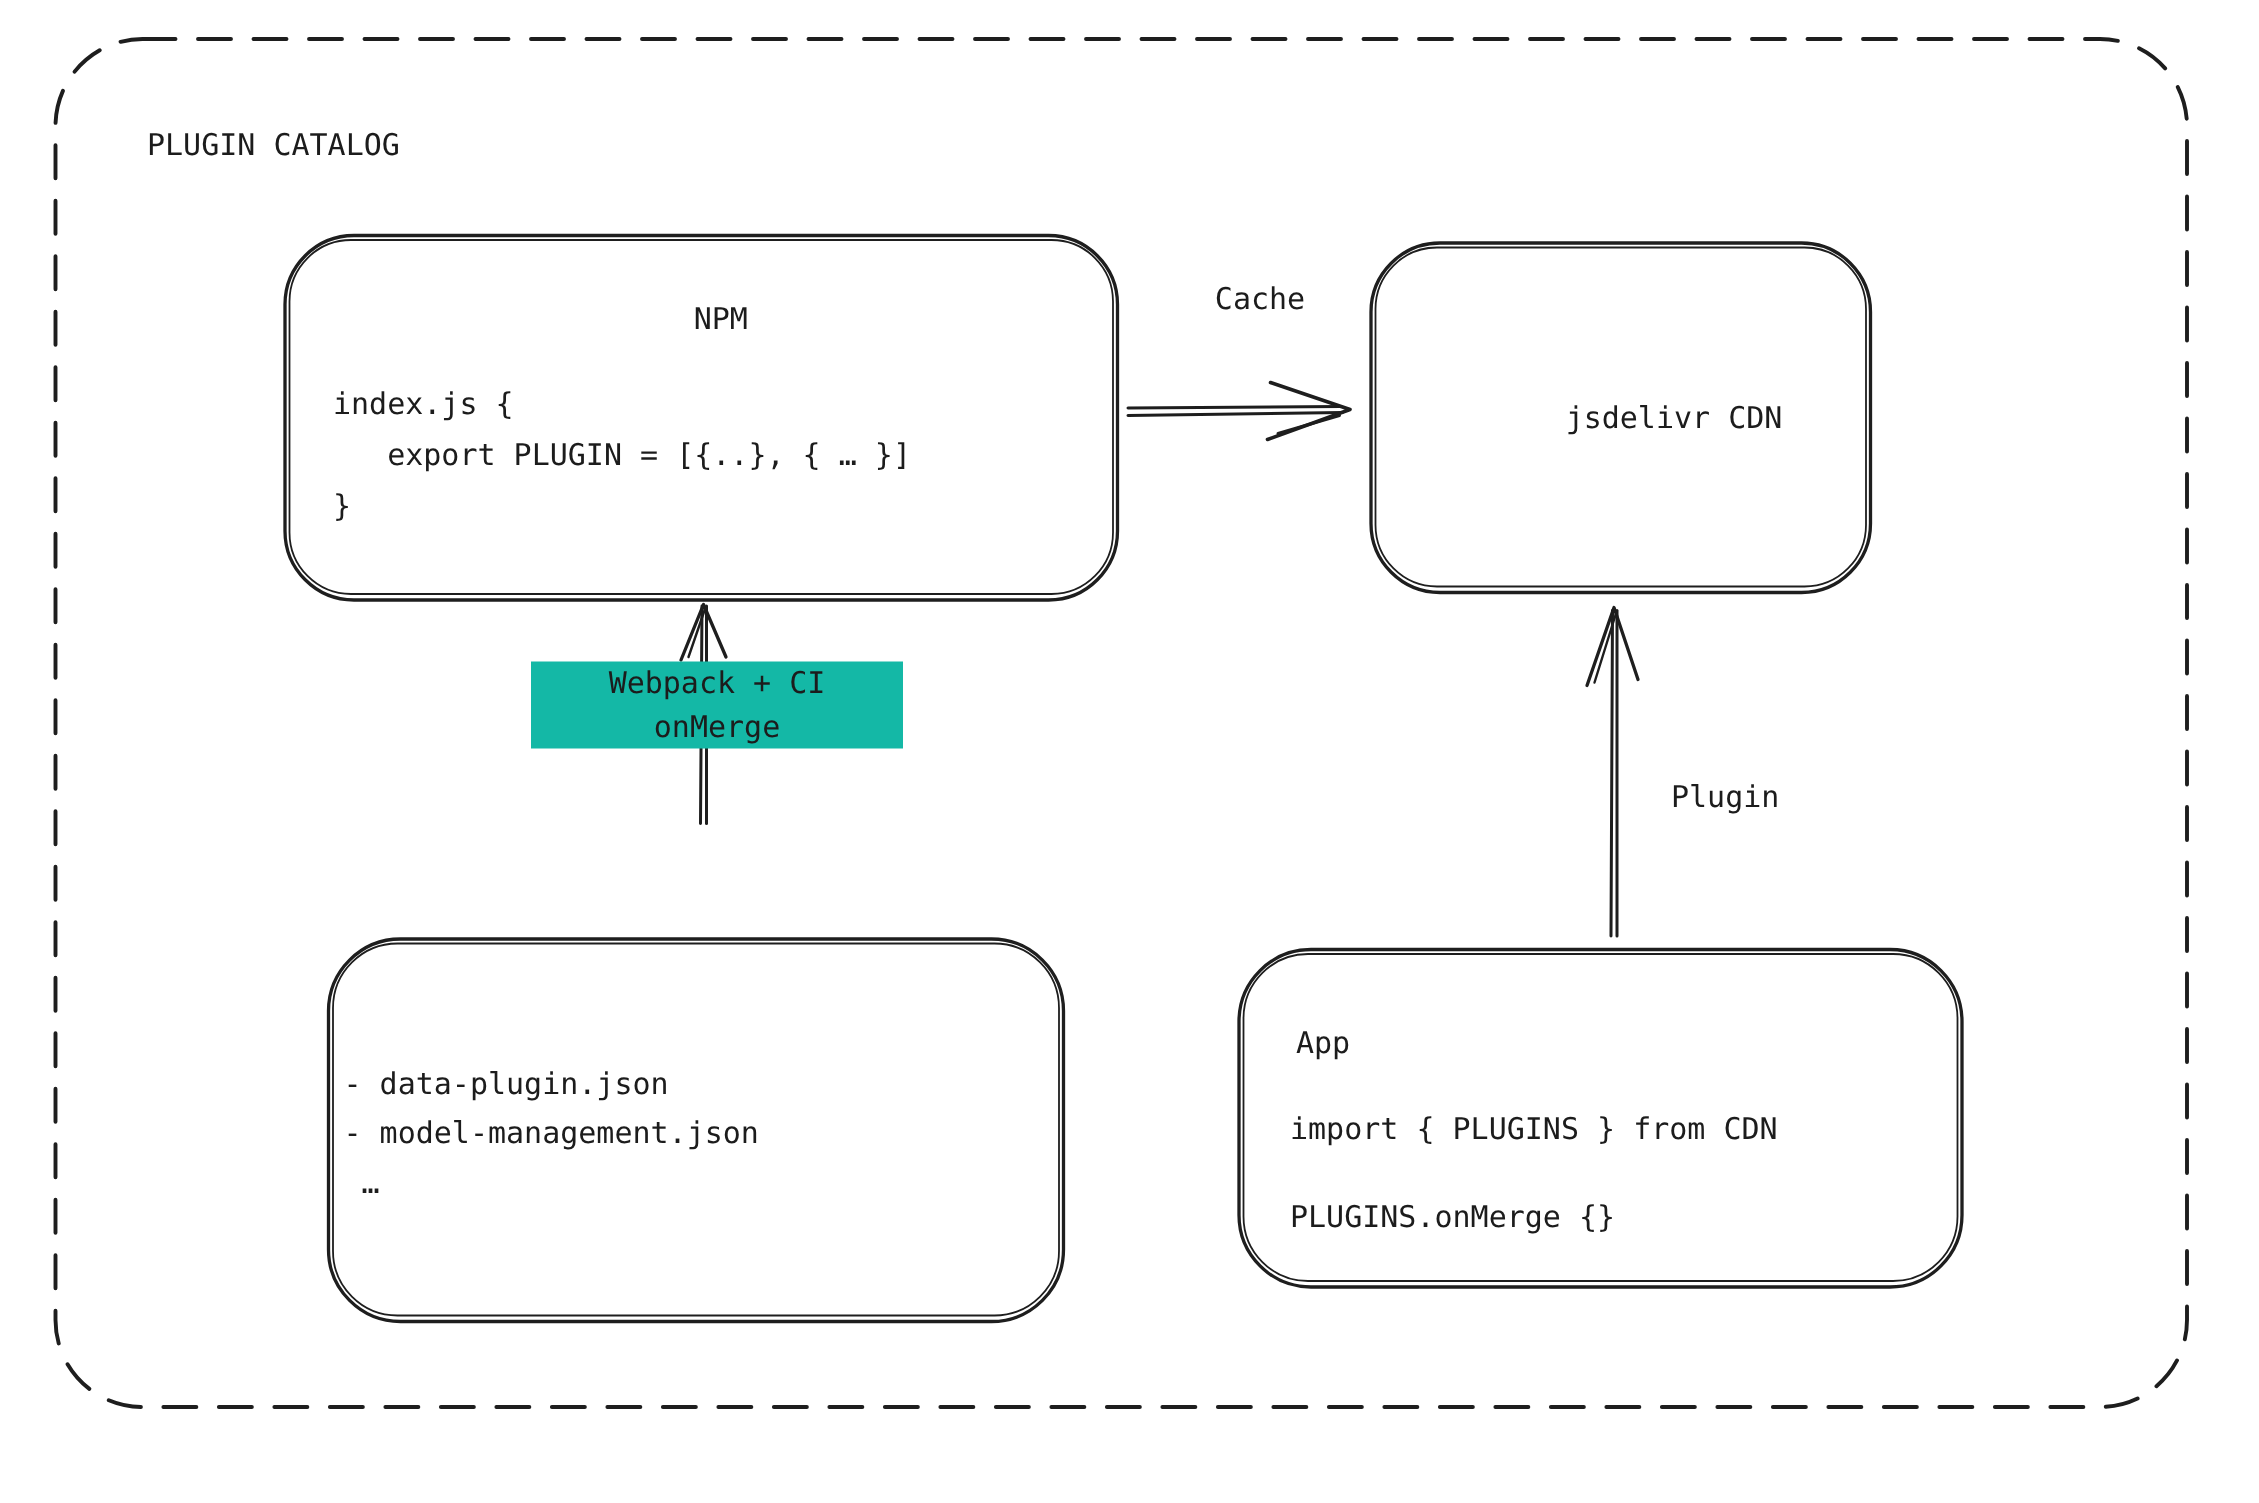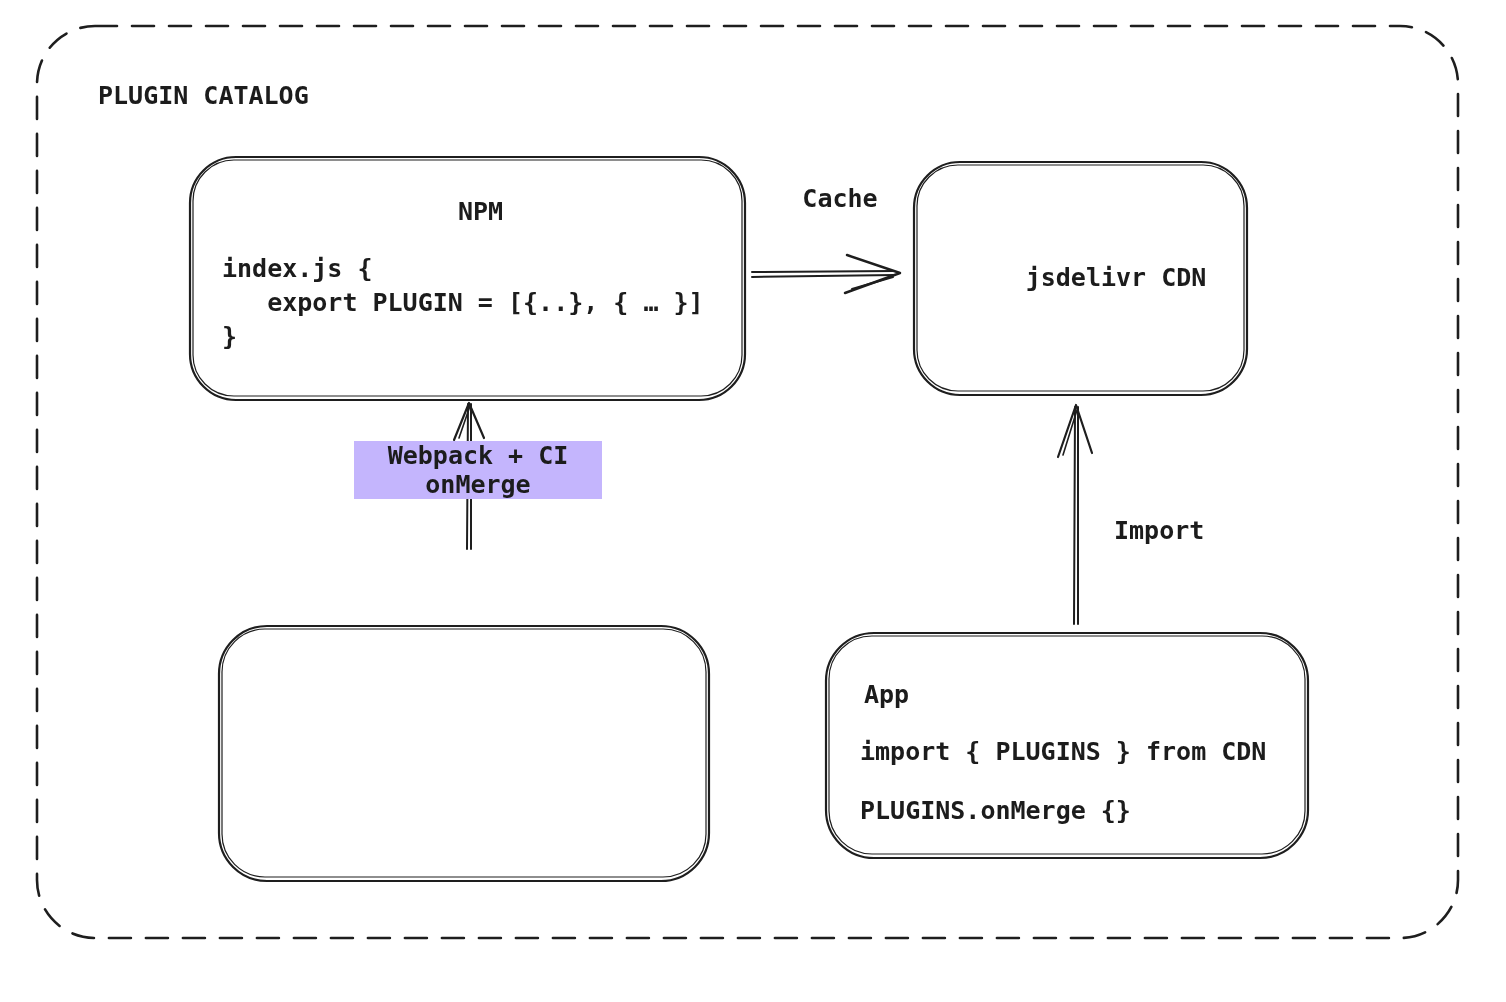--- a/index.html
+++ b/index.html
@@ -8,30 +8,30 @@
     width: 1506px;
     height: 1002px;
     background: #ffffff;
     font-family: "DejaVu Sans Mono", "Liberation Mono", monospace;
     color: #1c1c1c;
     overflow: hidden;
   }
   .stage svg { position: absolute; left: 0; top: 0; }
   .txt {
     position: absolute;
-    font-size: 25px;
+    font-size: 20px;
     line-height: 30px;
-    font-weight: 700;
+    font-weight: 400;
     white-space: pre;
     letter-spacing: 0px;
   }
   .center { text-align: center; padding-left: 13px; }
   .code { line-height: 34px; }
   .files { line-height: 33px; }
-  .edge-label-bg { background: #c4b5fd; padding: 0 4px; }
+  .edge-label-bg { background: #14b8a6; padding: 0 4px; }
   .sk { stroke: #1e1e1e; fill: none; stroke-linecap: round; stroke-linejoin: round; }
 </style>
 </head>
 <body>
 
 <div class="stage">
 
   <svg width="1506" height="1002" viewBox="0 0 1506 1002">
 
     <g>
@@ -89,22 +89,25 @@
 }</div>
 
   <div class="txt center" style="left:914px; width:378px; top:263px;">jsdelivr CDN</div>
 
   <div class="txt center" style="left:752px; width:150px; top:184px;text-align:center;">Cache</div>
 
   <div class="txt center edge-label-bg" style="left:354px; width:240px; top:441px; line-height:29px;">Webpack + CI
 onMerge</div>
 
 
+  <div class="txt files" style="left:229px; top:706px;">- data-plugin.json
+- model-management.json
+ …</div>
 
   <div class="txt" style="left:864px; top:680px;">App</div>
 
   <div class="txt" style="left:860px; top:737px;text-align:center;">import { PLUGINS } from CDN</div>
 
   <div class="txt" style="left:860px; top:796px;">PLUGINS.onMerge {}</div>
 
-  <div class="txt" style="left:1114px; top:516px;">Import</div>
+  <div class="txt" style="left:1114px; top:516px;">Plugin</div>
 
 </div>
 
 </body></html>

